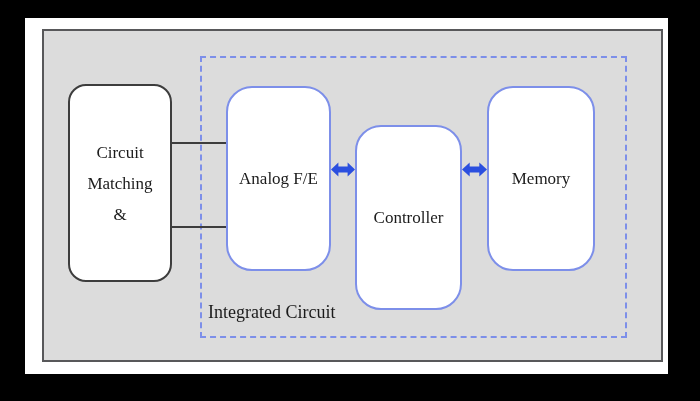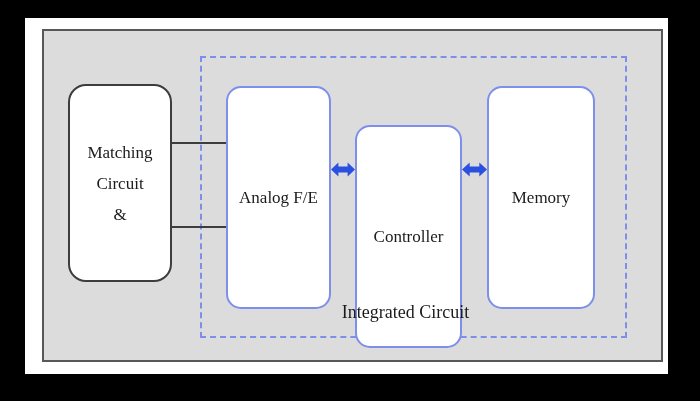--- a/index.html
+++ b/index.html
@@ -39,22 +39,22 @@
     font-size: 17px;
     line-height: 31px;
   }
   .block--dark {
     left: 68px; top: 84px; width: 104px; height: 198px;
     border: 2px solid var(--dark-border, #3d3d3d);
     border-radius: 18px;
   }
   .block--blue {
     border: 2px solid var(--blue-border, #7d8fe9);
-    border-radius: 15px;
-    top: 86px; height: 223px;
+    border-radius: 26px;
+    top: 86px; height: 185px;
   }
   .block--analog     { left: 226px; width: 105px; }
   .block--controller { left: 355px; width: 107px; margin-top: 39px; }
   .block--memory     { left: 487px; width: 108px; }
 
   .wire {
     position: absolute; left: 172px; width: 54px; height: 2px;
     background: var(--dark-border, #3d3d3d);
   }
   .wire--top    { top: 142px; }
@@ -62,38 +62,38 @@
 
   .arrow {
     position: absolute; top: 162px; height: 15px;
     color: var(--arrow-blue, #2b4fdf);
   }
   .arrow--left  { left: 331px; width: 24px; }
   .arrow--right { left: 462px; width: 25px; }
   .arrow svg { display: block; width: 100%; height: 100%; }
 
   .ic-label {
-    position: absolute; left: 192px; top: 301px; width: 427px;
-    text-align: center;
+    position: absolute; left: 208px; top: 301px; width: 427px;
+    text-align: left;
     font-size: 18px;
     line-height: 22px;
   }
 </style>
 </head>
 <body>
 
 <div class="stage">
   <div class="mat"></div>
   <div class="panel"></div>
 
   <div class="dashed-box"></div>
 
   <div class="block block--dark">
+    <span>Circuit</span>
     <span>Matching</span>
-    <span>Circuit</span>
     <span>&amp;</span>
   </div>
 
   <div class="wire wire--top"></div>
   <div class="wire wire--bottom"></div>
 
   <div class="block block--blue block--analog">
     <span>Analog F/E</span>
   </div>
 

